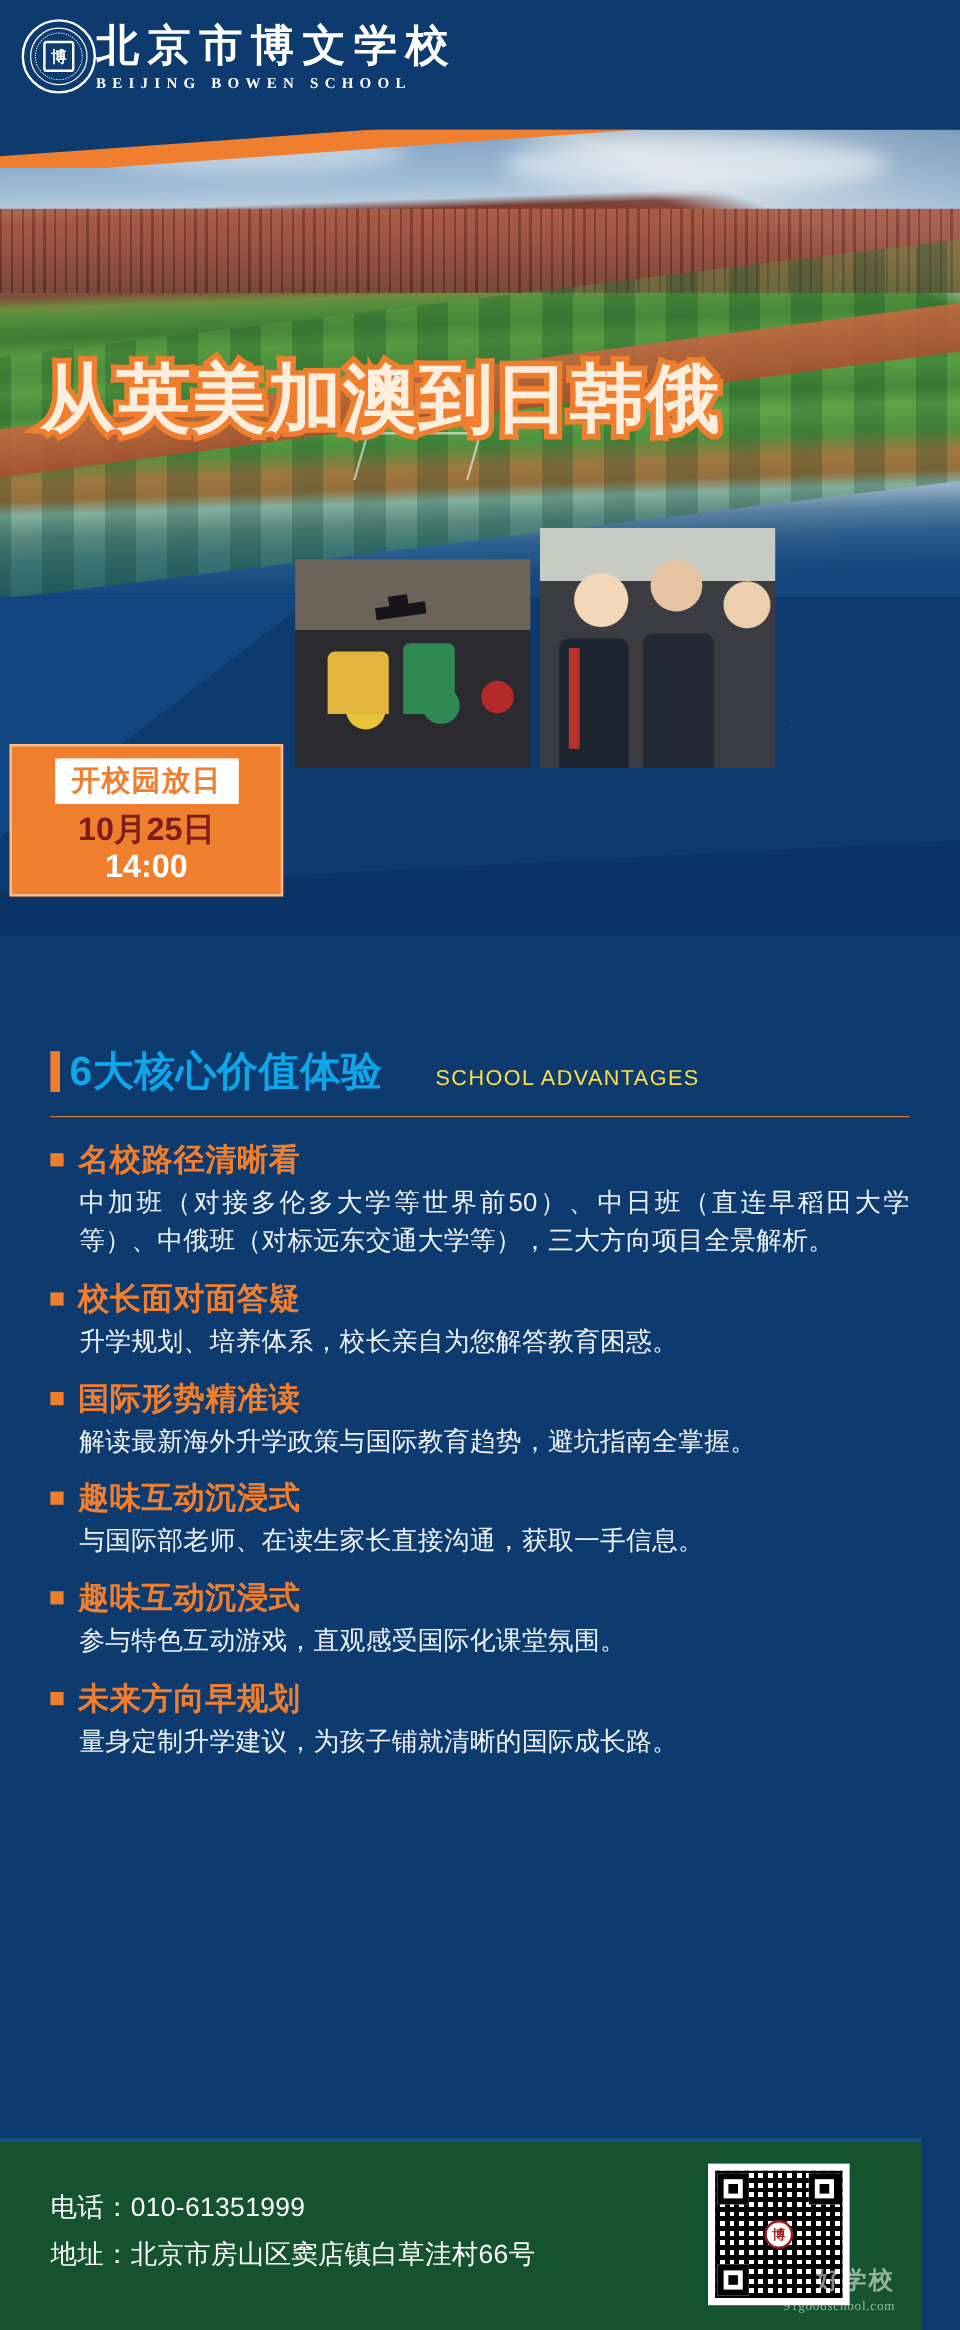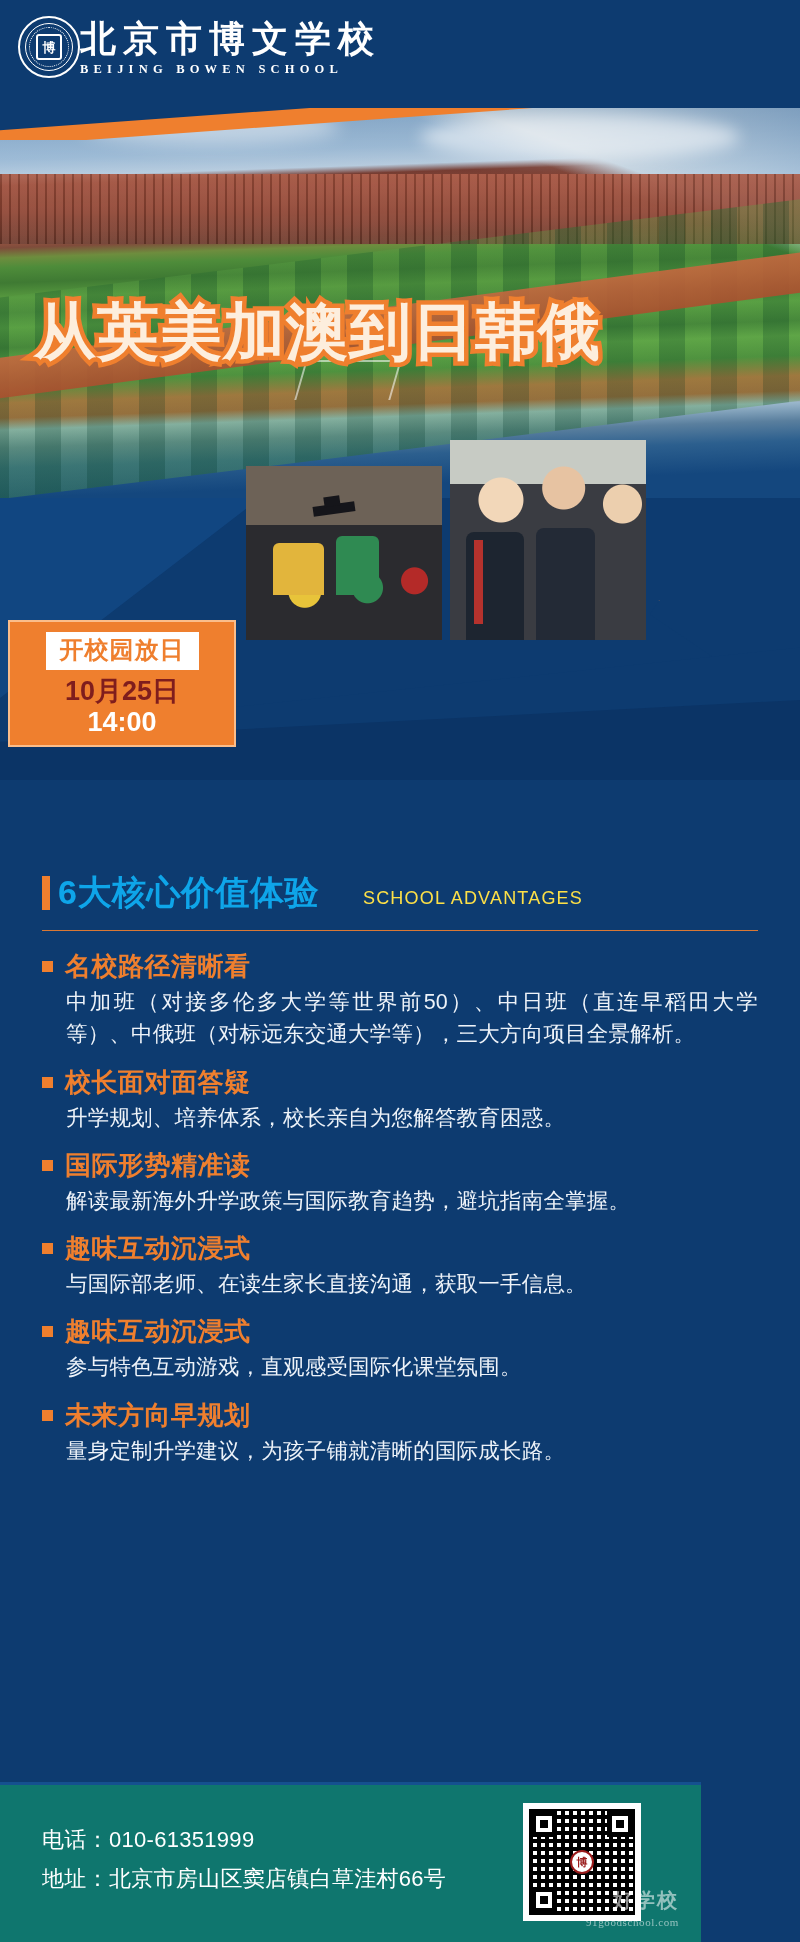--- a/index.html
+++ b/index.html
@@ -142,21 +142,21 @@
   .rule { margin:14px 42px 0 42px; height:1px; background:#ef7f2e; opacity:.9; }
 
   .list { margin:18px 42px 0 42px; }
   .item { margin-bottom:14px; }
   .item-head { display:flex; align-items:center; }
   .sq { width:11px; height:11px; background:#ef7f2e; flex:0 0 auto; margin-right:12px; }
   .item-title { color:#ef7f2e; font-size:26px; font-weight:bold; letter-spacing:.5px; white-space:nowrap; }
   .item-body { color:#eef3f9; font-size:21.5px; line-height:1.5; margin-left:24px; margin-top:2px; letter-spacing:.2px; text-align:justify; }
 
   
-  .footer { position:absolute; left:0; bottom:0; width:701px; height:160px; background:#0f766e; z-index:25; border-top:3px solid #15508f; }
+  .footer { position:absolute; left:0; bottom:0; width:768px; height:160px; background:#14532d; z-index:25; border-top:3px solid #15508f; }
   .contact { position:absolute; left:42px; top:36px; }
   .contact div { color:#ffffff; font-size:22px; line-height:1.75; letter-spacing:.3px; white-space:nowrap; }
 
   .qr { position:absolute; right:60px; top:18px; width:118px; height:118px; background:#ffffff; padding:6px; }
   .qr .mat {
     width:100%; height:100%; position:relative;
     background:
       repeating-linear-gradient(90deg,#000 0 4px,#fff 4px 8px),
       repeating-linear-gradient(0deg,#000 0 4px,#fff 4px 8px);
     background-blend-mode:multiply;

